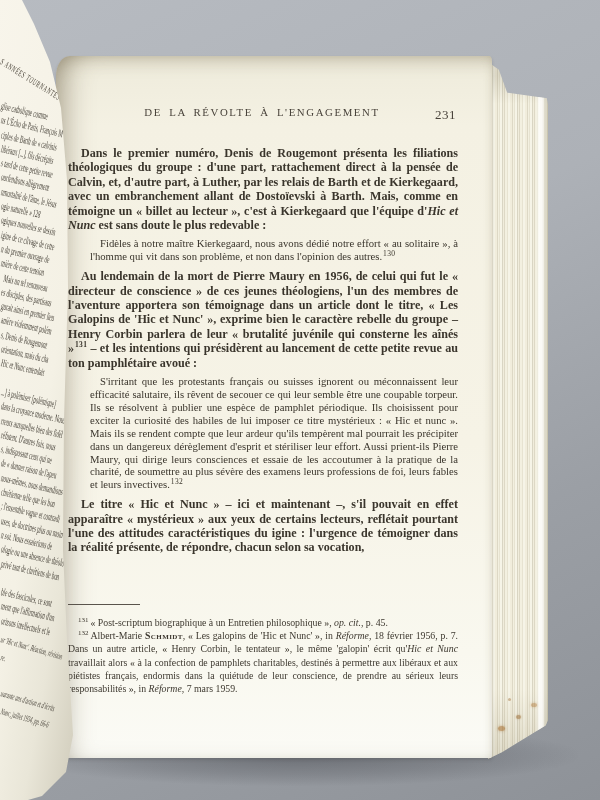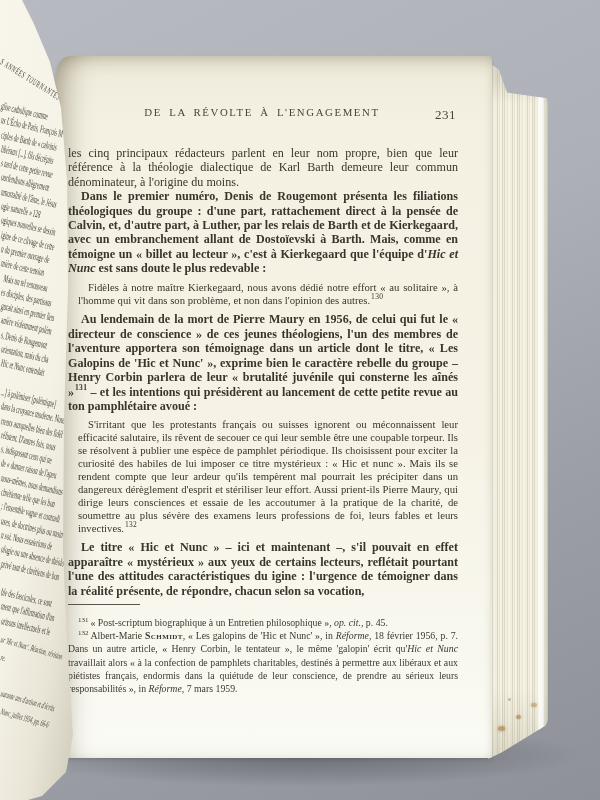--- a/index.html
+++ b/index.html
@@ -40,21 +40,21 @@
   }
   .rp-header{position:absolute;top:50px;left:12px;right:36px;height:16px;color:#48423a;}
   .rp-title{display:block;text-align:center;font-size:10.8px;letter-spacing:1.6px;word-spacing:3px;}
   .rp-number{position:absolute;right:0;top:1px;font-size:13px;letter-spacing:.5px;}
   .rp-body{
     position:absolute;top:90px;left:12px;right:34px;
     font-size:12.1px;line-height:14.4px;text-align:justify;color:#3a352c;
   }
   .block-paragraph{margin:0;}
   .block-paragraph.indent{text-indent:13px;font-weight:bold;}
-  .block-quote{margin:5px 0 6px;padding-left:10px;font-size:10.7px;line-height:12.9px;text-indent:10px;}
+  .block-quote{margin:5px 0 6px;padding-left:22px;font-size:10.7px;line-height:12.9px;text-indent:10px;}
   sup.fnref{font-size:7.5px;line-height:0;vertical-align:super;letter-spacing:.3px;margin-left:1px;}
   .sc{font-variant:small-caps;letter-spacing:.4px;font-weight:bold;}
   .fn-rule{position:absolute;top:548px;left:12px;width:72px;border-top:1px solid #5a544c;}
   .rp-footnotes{
     position:absolute;top:560px;left:12px;right:34px;
     font-size:9.8px;line-height:13.2px;text-align:justify;color:#3d382f;
   }
   .footnote{margin:0;text-indent:10px;}
   .footnote sup{font-size:7px;line-height:0;vertical-align:super;margin-right:2px;}
   
@@ -91,21 +91,20 @@
     <div class="stain s3"></div>
     <div class="stain s4"></div>
   </div>
 
   <div class="right-page">
     <div class="rp-header">
       <span class="rp-title">DE LA RÉVOLTE À L'ENGAGEMENT</span>
       <span class="rp-number">231</span>
     </div>
     <div class="rp-body" id="rp-blocks">
-        <p class="block-paragraph">les cinq principaux rédacteurs parlent en leur nom propre, bien que leur référence à la théologie dialectique de Karl Barth demeure leur commun dénominateur, à l'origine du moins.</p>
         <p class="block-paragraph indent">Dans le premier numéro, Denis de Rougemont présenta les filiations théologiques du groupe : d'une part, rattachement direct à la pensée de Calvin, et, d'autre part, à Luther, par les relais de Barth et de Kierkegaard, avec un embranchement allant de Dostoïevski à Barth. Mais, comme en témoigne un « billet au lecteur », c'est à Kierkegaard que l'équipe d'<i>Hic et Nunc</i> est sans doute le plus redevable :</p>
         <p class="block-quote">Fidèles à notre maître Kierkegaard, nous avons dédié notre effort « au solitaire », à l'homme qui vit dans son problème, et non dans l'opinion des autres.<sup class="fnref">130</sup></p>
         <p class="block-paragraph indent">Au lendemain de la mort de Pierre Maury en 1956, de celui qui fut le « directeur de conscience » de ces jeunes théologiens, l'un des membres de l'aventure apportera son témoignage dans un article dont le titre, « Les Galopins de 'Hic et Nunc' », exprime bien le caractère rebelle du groupe – Henry Corbin parlera de leur « brutalité juvénile qui consterne les aînés »<sup class="fnref">131</sup> – et les intentions qui présidèrent au lancement de cette petite revue au ton pamphlétaire avoué :</p>
         <p class="block-quote">S'irritant que les protestants français ou suisses ignorent ou méconnaissent leur efficacité salutaire, ils rêvent de secouer ce qui leur semble être une coupable torpeur. Ils se résolvent à publier une espèce de pamphlet périodique. Ils choisissent pour exciter la curiosité des habiles de lui imposer ce titre mystérieux : « Hic et nunc ». Mais ils se rendent compte que leur ardeur qu'ils tempèrent mal pourrait les précipiter dans un dangereux dérèglement d'esprit et stériliser leur effort. Aussi prient-ils Pierre Maury, qui dirige leurs consciences et essaie de les accoutumer à la pratique de la charité, de soumettre au plus sévère des examens leurs professions de foi, leurs fables et leurs invectives.<sup class="fnref">132</sup></p>
         <p class="block-paragraph indent">Le titre « Hic et Nunc » – ici et maintenant –, s'il pouvait en effet apparaître « mystérieux » aux yeux de certains lecteurs, reflétait pourtant l'une des attitudes caractéristiques du igine : l'urgence de témoigner dans la réalité présente, de répondre, chacun selon sa vocation,</p>
       </div>
     <div class="fn-rule"></div>
     <div class="rp-footnotes" id="rp-footnotes">
         <p class="footnote"><sup>131</sup>« Post-scriptum biographique à un Entretien philosophique », <i>op. cit.</i>, p. 45.</p>
         <p class="footnote"><sup>132</sup>Albert-Marie <span class="sc">Schmidt</span>, « Les galopins de 'Hic et Nunc' », in <i>Réforme</i>, 18 février 1956, p. 7. Dans un autre article, « Henry Corbin, le tentateur », le même 'galopin' écrit qu'<i>Hic et Nunc</i> travaillait alors « à la confection de pamphlets charitables, destinés à permettre aux libéraux et aux piétistes français, endormis dans la quiétude de leur conscience, de prendre au sérieux leurs responsabilités », in <i>Réforme</i>, 7 mars 1959.</p>

